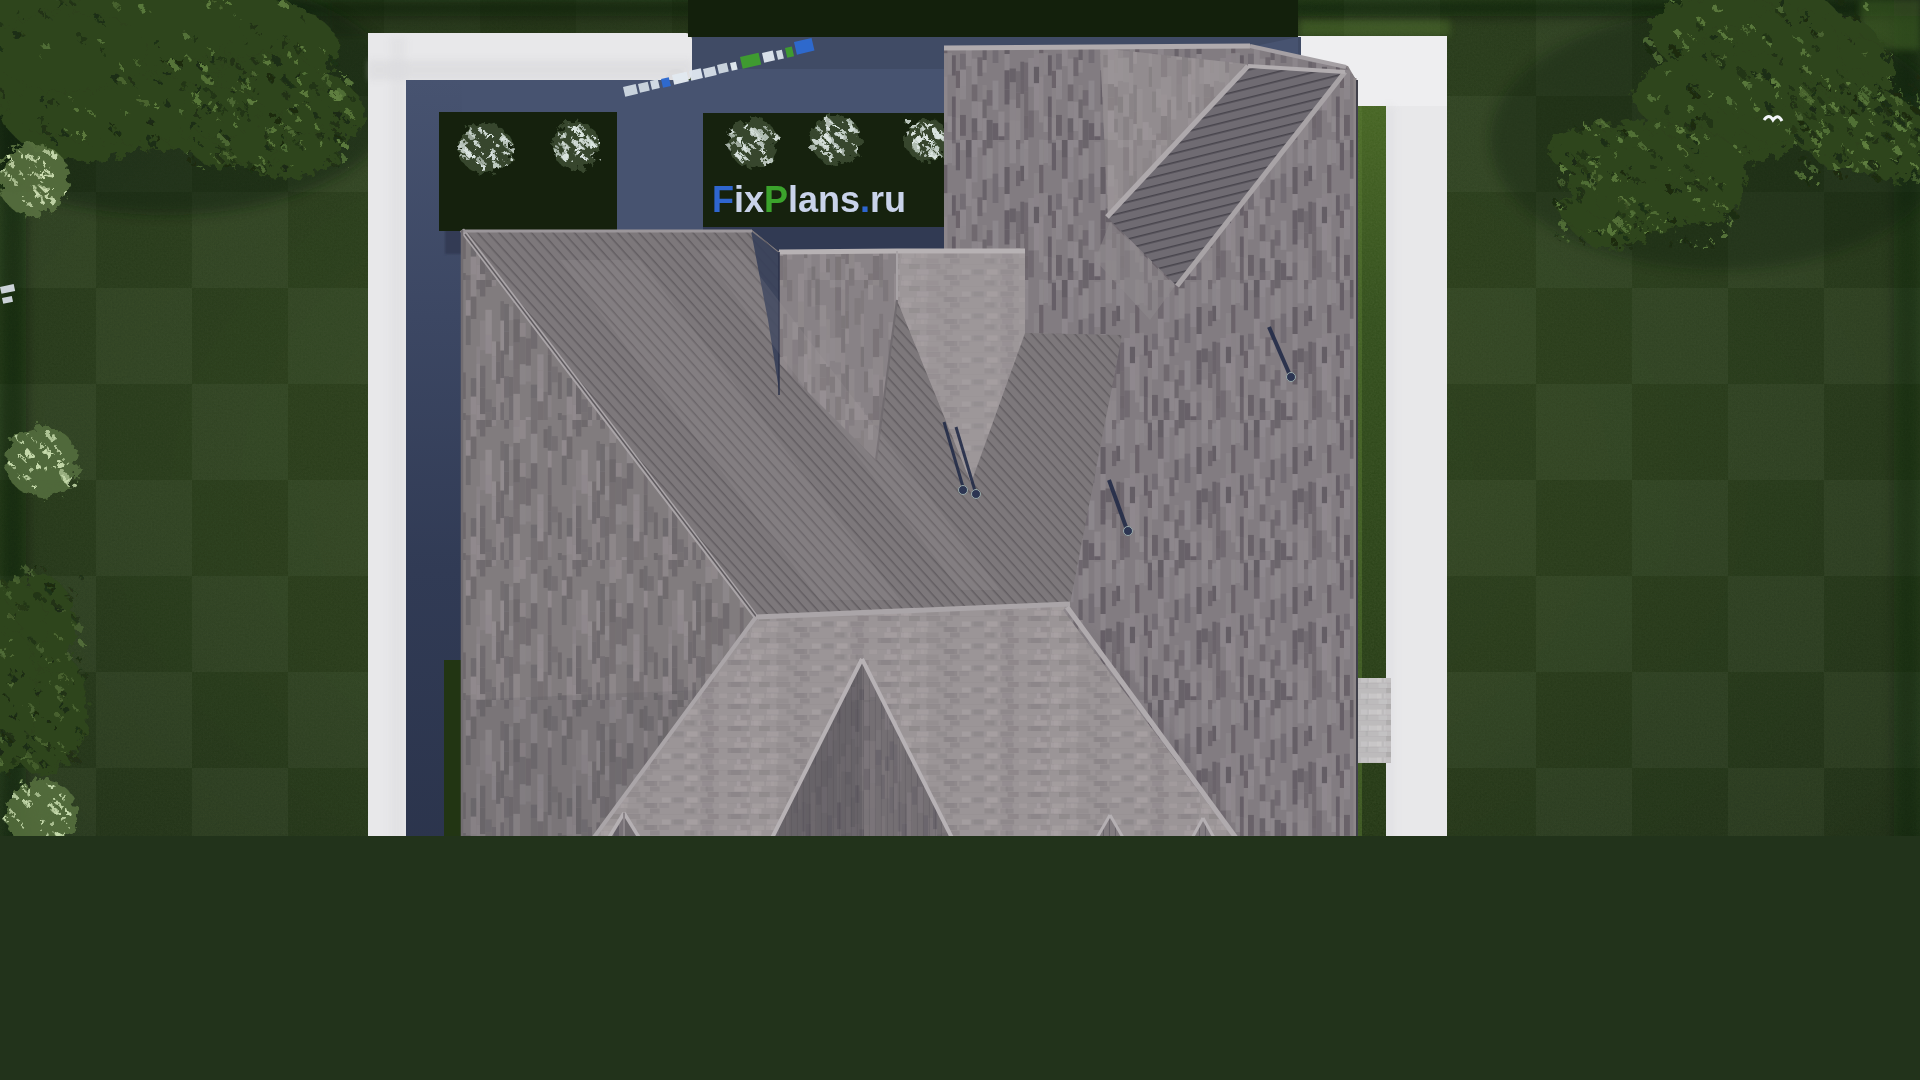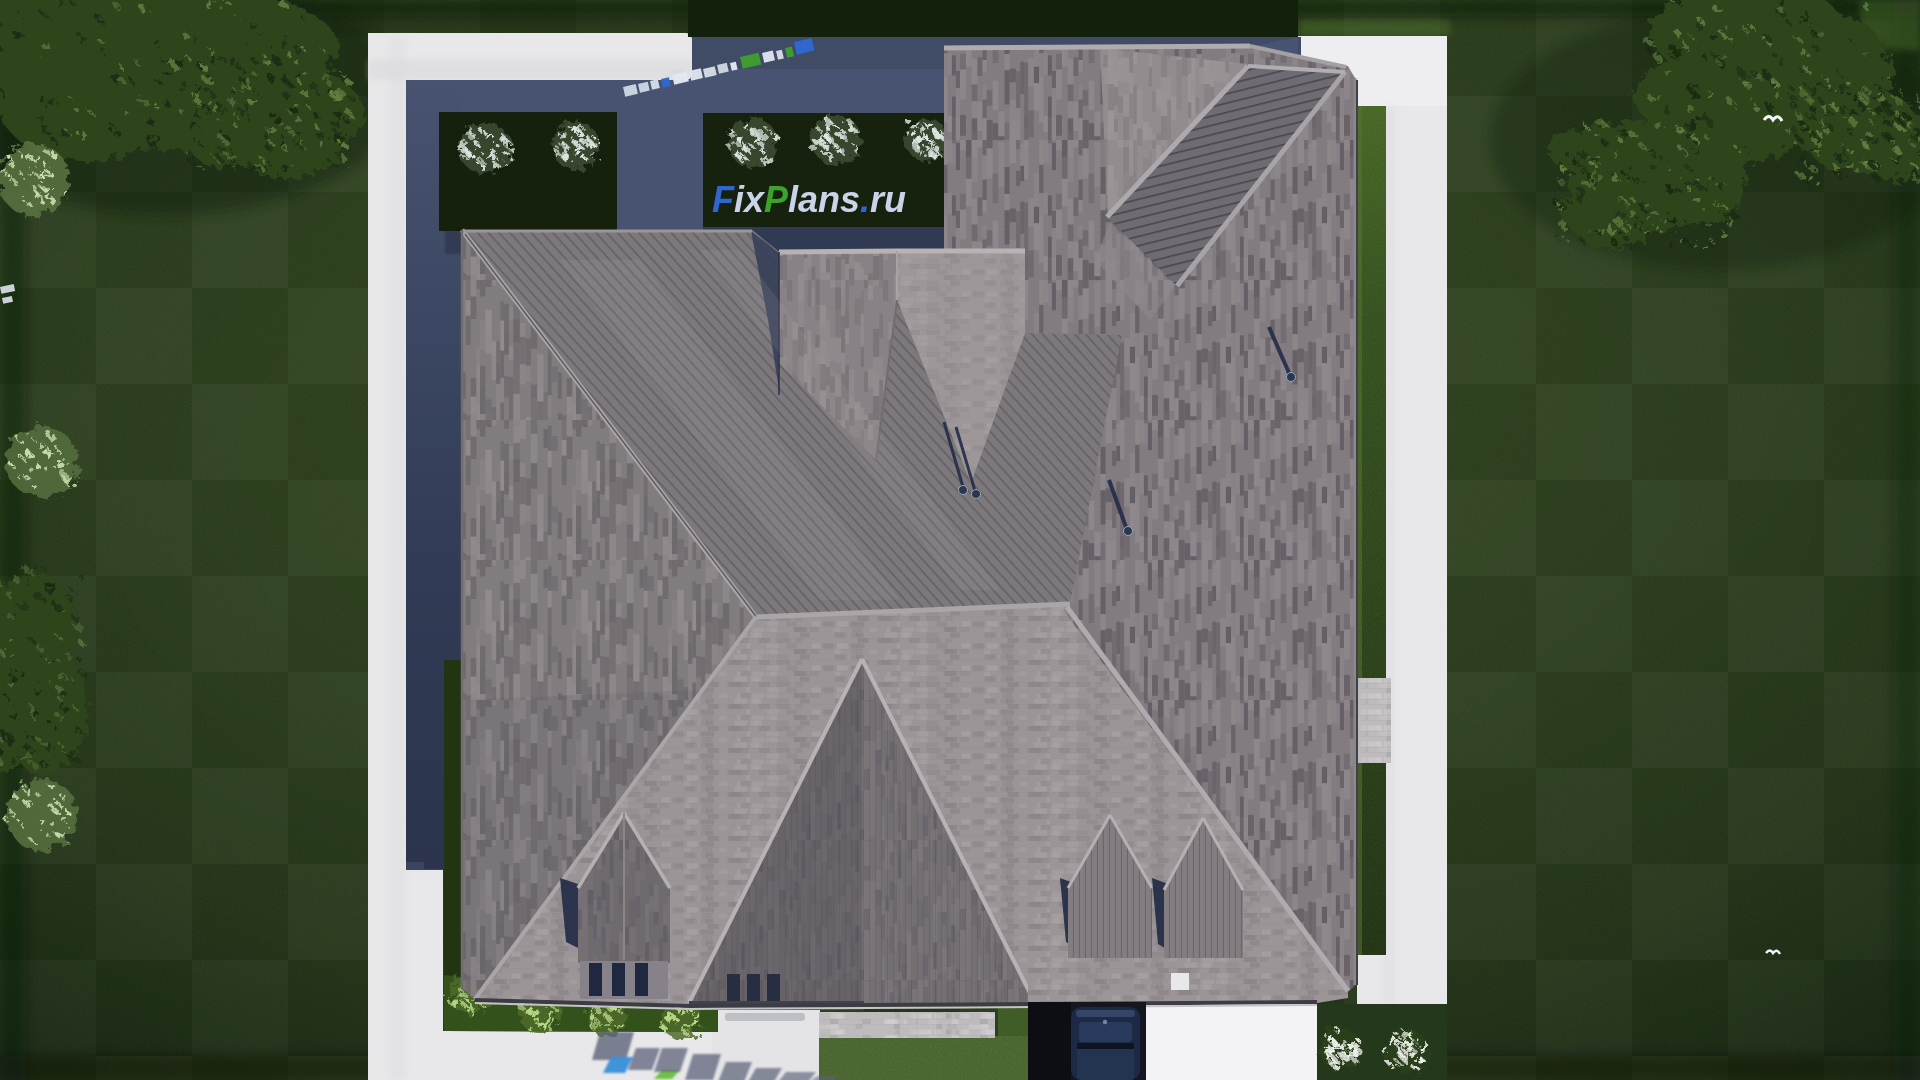--- a/index.html
+++ b/index.html
@@ -1,16 +1,16 @@
 <!DOCTYPE html>
 <html><head>
 <meta charset="utf-8">
 <style>
   html,body { margin:0; padding:0; background:#22331b; font-family:"Liberation Sans", sans-serif; }
-  #scene { width:1920px; height:1080px; overflow:hidden;font-style:italic; }
+  #scene { width:1920px; height:836px; overflow:hidden; }
 </style>
 </head>
 <body>
 
 <div id="scene">
 <svg width="1920" height="1080" viewBox="0 0 1920 1080">
 <defs>
 <radialGradient id="lawnG" cx="0.47" cy="0.32" r="0.9">
  <stop offset="0" stop-color="#30461e"></stop>
           <stop offset="0.45" stop-color="#293d1b"></stop>

